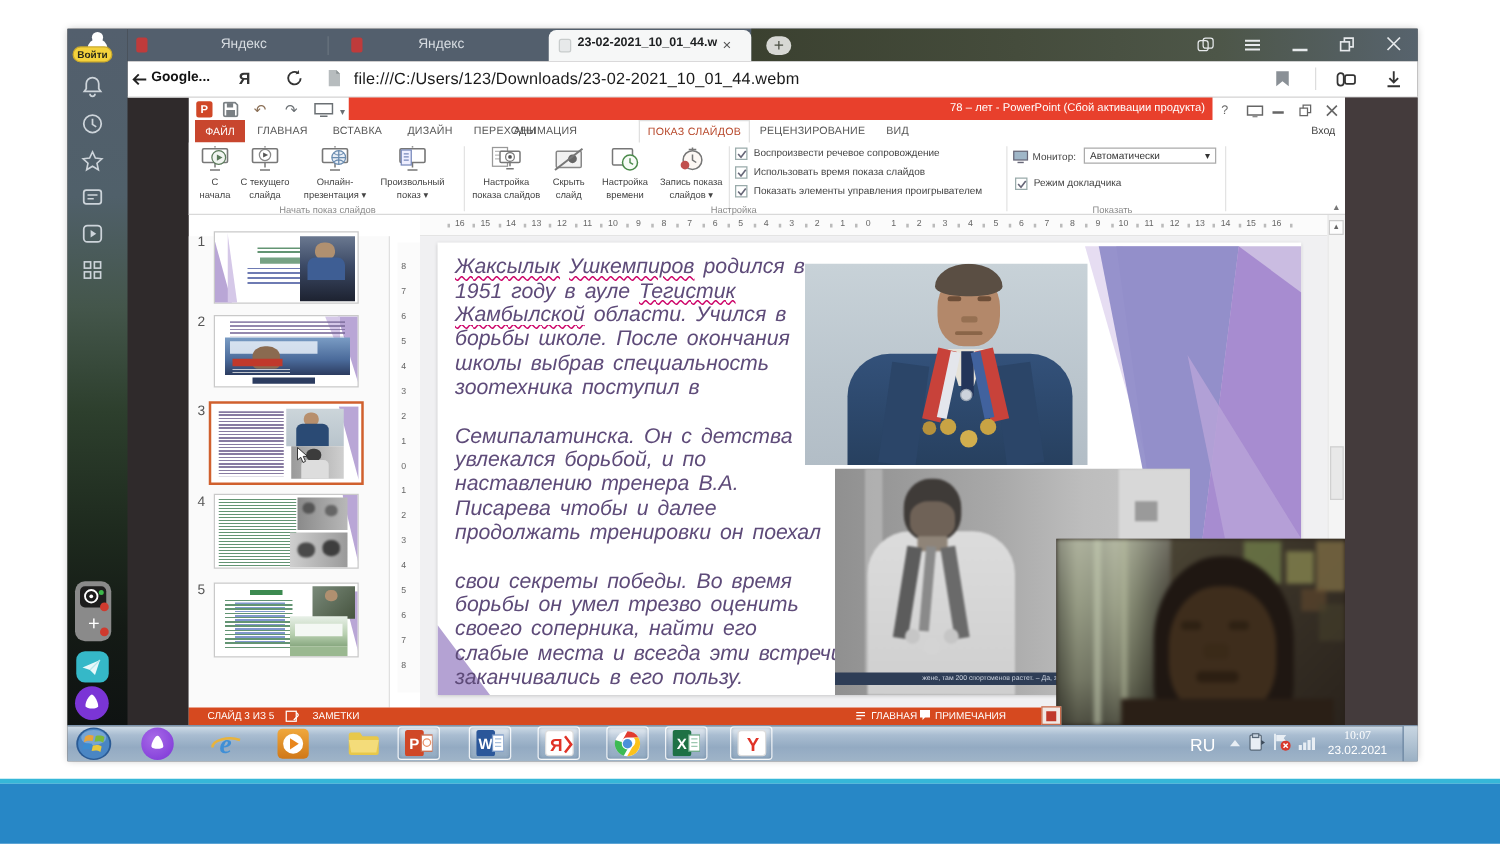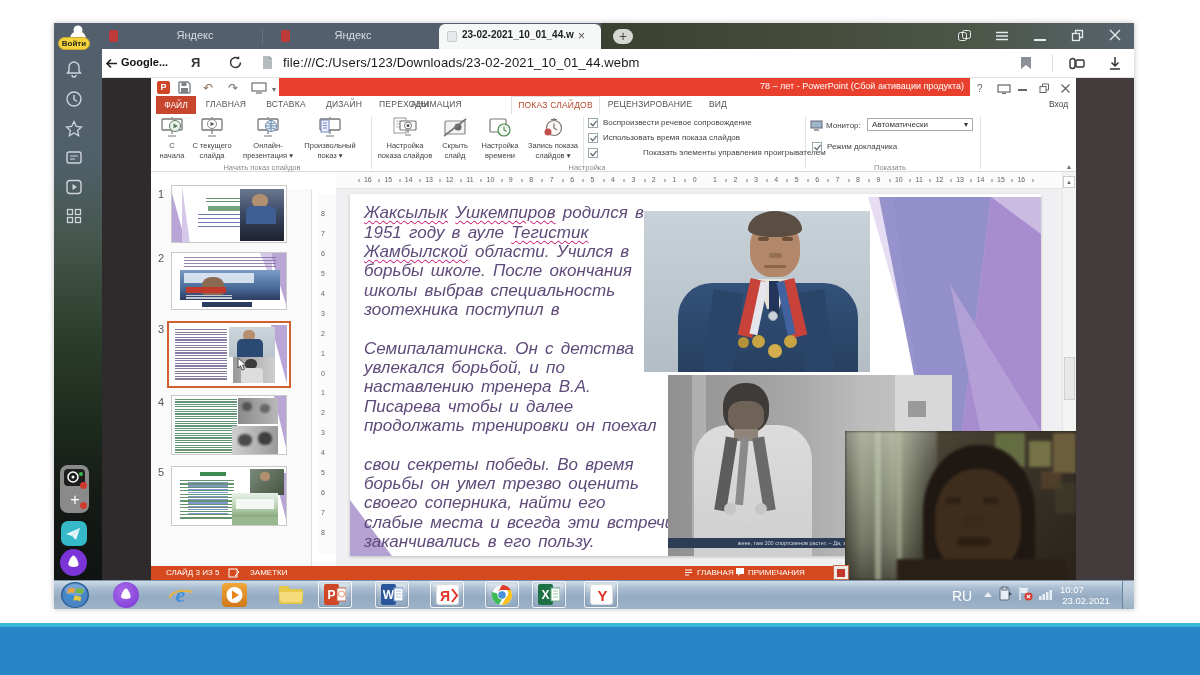--- a/index.html
+++ b/index.html
@@ -269,21 +269,21 @@
     <svg width="9" height="9" style="display:block">
       <path d="M1.5 4.2l2.3 2.6 3.8-5" fill="none" stroke="#667" stroke-width="1.3"></path>
     </svg>
   </div>
 <div class="a" style="left:603px;top:133px;width:220px;height:10px;color:#444;font-size:8px;white-space:nowrap;">Использовать время показа слайдов</div>
 <div class="a" style="left:588px;top:148px;width:10px;height:10px;border:1px solid #9aa;background:#fff;">
     <svg width="9" height="9" style="display:block">
       <path d="M1.5 4.2l2.3 2.6 3.8-5" fill="none" stroke="#667" stroke-width="1.3"></path>
     </svg>
   </div>
-<div class="a" style="left:603px;top:148px;width:220px;height:10px;color:#444;font-size:8px;white-space:nowrap;margin-left:40px;">Показать элементы управления проигрывателем</div>
+<div class="a" style="left:603px;top:148px;width:220px;height:10px;color:#444;font-size:8px;white-space:nowrap;">Показать элементы управления проигрывателем</div>
 <div class="a" style="left:810px;top:120px;width:13px;height:11px;">
     <svg width="13" height="11">
       <rect x="1" y="1" width="11" height="7" fill="#9fb6c8" stroke="#667"></rect>
       <path d="M4 10h5" stroke="#667" stroke-width="1.2"></path>
     </svg>
   </div>
 <div class="a" style="left:826px;top:121px;width:44px;height:10px;color:#444;font-size:8px;">Монитор:</div>
 <div class="a" style="left:867px;top:118px;width:106px;height:13px;background:#fff;border:1px solid #ababab;color:#333;font-size:8px;line-height:12px;padding-left:4px;">Автоматически<span style="position:absolute;right:4px;top:0">▾</span></div>
 <div class="a" style="left:812px;top:142px;width:10px;height:10px;border:1px solid #9aa;background:#fff;">
     <svg width="9" height="9" style="display:block">
@@ -706,14 +706,14 @@
     </svg>
   </div>
 <div class="a" style="left:1038px;top:587px;width:16px;height:13px;z-index:12;">
     <svg width="16" height="13">
       <rect x="1" y="9" width="2.5" height="4" fill="#e8eef4"></rect>
       <rect x="4.5" y="7" width="2.5" height="6" fill="#e8eef4"></rect>
       <rect x="8" y="5" width="2.5" height="8" fill="#e8eef4"></rect>
       <rect x="11.5" y="3" width="2.5" height="10" fill="#e8eef4"></rect>
     </svg>
   </div>
-<div class="a" style="left:1060px;top:584px;width:52px;height:11px;color:#fff;font-size:9.5px;z-index:12;">10:07</div>
+<div class="a" style="left:1060px;top:584px;width:52px;height:11px;color:#fff;font-size:9.5px;text-align:center;z-index:12;font-family:Liberation Serif, serif;">10:07</div>
 <div class="a" style="left:1055px;top:595px;width:62px;height:11px;color:#fff;font-size:9.5px;text-align:center;z-index:12;">23.02.2021</div>
 <div class="a" style="left:1122px;top:581px;width:12px;height:28px;background:linear-gradient(180deg,#c8d6e2,#9ab0c4);border-left:1px solid #6a84a0;z-index:12;"></div>
 </body></html>

